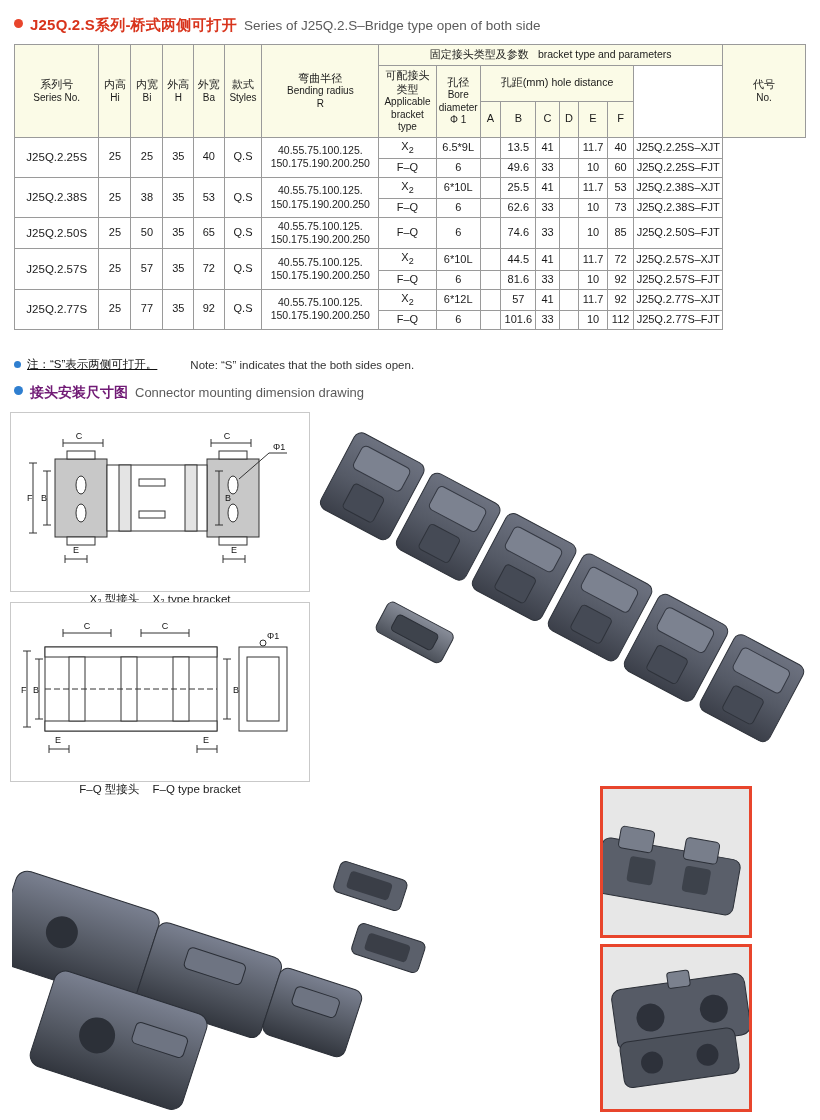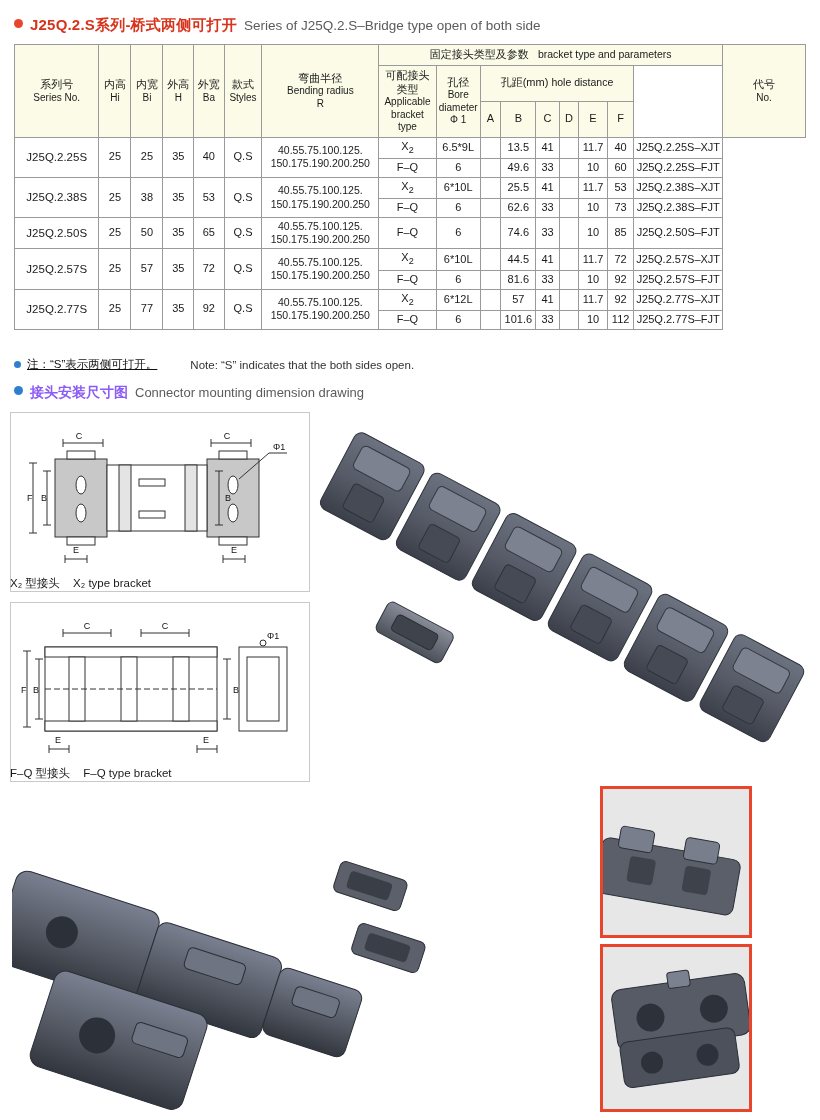--- a/index.html
+++ b/index.html
@@ -96,37 +96,38 @@
   .sec2-title {
     position: absolute;
     left: 14px; top: 384px;
     display: flex; align-items: baseline; gap: 7px;
   }
   .sec2-title .dot2 {
     width: 9px; height: 9px; border-radius: 50%;
     background: #2f7fd0; display: inline-block;
     position: relative; top: -2px;
   }
-  .sec2-cn { font-size: 14px; font-weight: bold; color: #8b5cf6; }
+  .sec2-cn { font-size: 14px; font-weight: bold; color: #701a75; }
   .sec2-en { font-size: 13px; color: #5b5b5b; }
 
   
   .draw-box {
     position: absolute;
     border: 1px solid #c9c9c9;
     background: #fff;
   }
   #draw-x2 { left: 10px; top: 412px; width: 300px; height: 180px; }
   #draw-fq { left: 10px; top: 602px; width: 300px; height: 180px; }
   .draw-cap {
     position: absolute;
     width: 300px;
-    text-align: left;
+    text-align: center;
     font-size: 11.5px;
     color: #1a1a1a;
+    margin-top: 16px;
   }
   #cap-x2 { left: 10px; top: 576px; }
   #cap-fq { left: 10px; top: 766px; }
   .cap-cn { margin-right: 10px; }
 
   
   .photo {
     position: absolute;
     background: #ffffff;
   }

